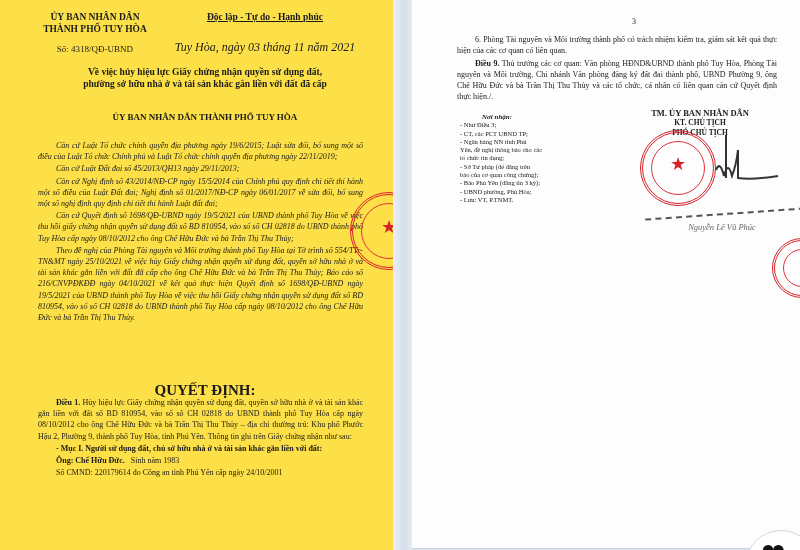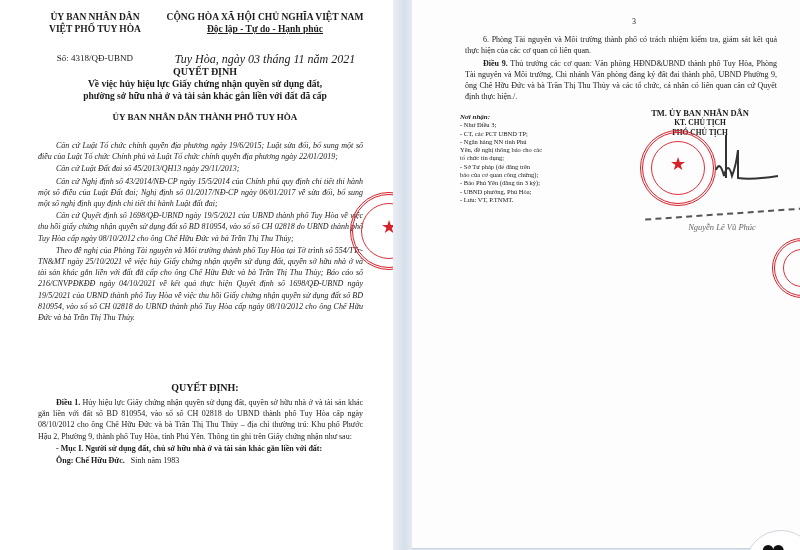--- a/index.html
+++ b/index.html
@@ -1,88 +1,87 @@
 <!DOCTYPE html>
 <html><head>
 <meta charset="utf-8">
 <style>
   html, body { margin:0; padding:0; }
   body { width:800px; height:550px; overflow:hidden; background:#dfe6ef; position:relative; font-family:"Liberation Serif","DejaVu Serif",serif; color:#1a1a1a; }
   .page { position:absolute; background:#fdfdfd; overflow:hidden; }
-  #left-page { left:0; top:0; width:393px; height:550px; background:#ffffff; }
+  #left-page { left:0; top:0; width:393px; height:550px; background:#fde047; }
   #right-page { left:412px; top:0; width:388px; height:548px; border-bottom:1px solid #c9d3df; }
   .gutter { position:absolute; left:393px; top:0; width:19px; height:550px; background:linear-gradient(90deg,#e9eef4,#d6dfea 60%,#e4eaf1); }
 
   .hdr-left { position:absolute; left:40px; top:11px; width:110px; text-align:center; font-weight:bold; font-size:9.5px; line-height:12px; }
-  .hdr-left .no { font-weight:normal; font-size:9px; margin-top:17px; }
+  .hdr-left .no { font-weight:normal; font-size:9px; margin-top:8px; }
   .hdr-right { position:absolute; left:160px; top:11px; width:210px; text-align:center; font-size:9.5px; line-height:12px; }
   .hdr-right .t1 { font-weight:bold; }
   .hdr-right .t2 { font-weight:bold; text-decoration:underline; }
   .hdr-right .dt { font-style:italic; font-size:12px; margin-top:18px;font-family:Liberation Serif, serif; }
   .title { position:absolute; left:40px; top:66px; width:330px; text-align:center; font-size:9.5px; line-height:12px; font-weight:bold; }
   .title .big { font-size:10px; }
   .org { position:absolute; left:40px; top:112px; width:330px; text-align:center; font-weight:bold; font-size:9px; }
   .body { position:absolute; left:38px; width:325px; font-size:8px; line-height:11.2px; text-align:justify; }
   .ital { font-style:italic; }
   .body p { margin:0 0 1px 0; text-indent:18px; }
-  .qd { position:absolute; left:40px; top:382px; width:330px; text-align:center; font-weight:bold; font-size:10px; }
+  .qd { position:absolute; left:40px; top:382px; width:330px; text-align:center; font-weight:bold; font-size:15px; }
   .bold { font-weight:bold; }
 
   .stamp { position:absolute; border-radius:50%; border:3px double #d8202a; box-sizing:border-box; }
   .stamp .inner { position:absolute; inset:8px; border-radius:50%; border:1.5px solid #e0303a; }
   .stamp .star { position:absolute; left:0; right:0; top:32%; text-align:center; color:#d8202a; font-size:18px; line-height:18px; font-family:"DejaVu Sans",sans-serif; }
 
   .r-num { position:absolute; left:220px; top:17px; font-size:8px; }
   .rbody { position:absolute; left:45px; width:320px; font-size:8px; line-height:11px; text-align:justify; }
-  .rbody p { margin:0 0 2px 8px; text-indent:18px; }
+  .rbody p { margin:0 0 2px 0; text-indent:18px; }
   .recip { position:absolute; left:48px; top:113px; width:100px; font-size:6.5px; line-height:8.3px; }
-  .recip .h { font-style:italic; font-weight:bold; font-size:7px; }
+  .recip .h { font-style:italic; font-weight:bold; font-size:7px;margin-left:22px; }
   .sig-block { position:absolute; left:208px; top:108px; width:160px; text-align:center; font-size:8.5px; font-weight:bold; line-height:10px; }
   .sig-block .sub { font-size:7.5px;font-family:Liberation Serif, serif; }
   .signature { position:absolute; left:300px; top:130px; width:70px; height:60px; }
   .dash { position:absolute; left:233px; top:213px; width:160px; border-top:2px dashed #555; transform:rotate(-4deg); }
   .signer { position:absolute; left:250px; top:222px; width:120px; text-align:center; font-style:italic; font-size:8.5px; color:#666; }
   .fab { position:absolute; left:745px; top:530px; width:70px; height:70px; border-radius:50%; background:#fff; border:1px solid #cfd6df; }
   .fab .dots { position:absolute; left:16px; top:10px; font-size:14px; font-family:"DejaVu Sans",sans-serif; color:#111; letter-spacing:-2px; }
 </style>
 </head>
 <body>
 
 <div id="left-page" class="page">
   <div class="hdr-left">
     <div>ỦY BAN NHÂN DÂN</div>
-    <div>VIỆT PHỐ TUY HÒA</div>
+    <div>THÀNH PHỐ TUY HÒA</div>
     <div class="no">Số: 4318/QĐ-UBND</div>
   </div>
   <div class="hdr-right">
-    <div class="t1">CỘNG HÒA XÃ HỘI CHỦ NGHĨA VIỆT NAM</div>
     <div class="t2">Độc lập - Tự do - Hạnh phúc</div>
     <div class="dt">Tuy Hòa, ngày 03 tháng 11 năm 2021</div>
   </div>
   <div class="title">
-    <div class="big">QUYẾT ĐỊNH</div>
     <div>Về việc hủy hiệu lực Giấy chứng nhận quyền sử dụng đất,</div>
     <div>phường sở hữu nhà ở và tài sản khác gắn liền với đất đã cấp</div>
   </div>
   <div class="org">ỦY BAN NHÂN DÂN THÀNH PHỐ TUY HÒA</div>
 
   <div class="body ital" style="top:140px;">
-    <p>Căn cứ Luật Tổ chức chính quyền địa phương ngày 19/6/2015; Luật sửa đổi, bổ sung một số điều của Luật Tổ chức Chính phủ và Luật Tổ chức chính quyền địa phương ngày 22/01/2019;</p>
+    <p>Căn cứ Luật Tổ chức chính quyền địa phương ngày 19/6/2015; Luật sửa đổi, bổ sung một số điều của Luật Tổ chức Chính phủ và Luật Tổ chức chính quyền địa phương ngày 22/11/2019;</p>
     <p>Căn cứ Luật Đất đai số 45/2013/QH13 ngày 29/11/2013;</p>
     <p>Căn cứ Nghị định số 43/2014/NĐ-CP ngày 15/5/2014 của Chính phủ quy định chi tiết thi hành một số điều của Luật Đất đai; Nghị định số 01/2017/NĐ-CP ngày 06/01/2017 về sửa đổi, bổ sung một số nghị định quy định chi tiết thi hành Luật đất đai;</p>
     <p>Căn cứ Quyết định số 1698/QĐ-UBND ngày 19/5/2021 của UBND thành phố Tuy Hòa về việc thu hồi giấy chứng nhận quyền sử dụng đất số BD 810954, vào sổ số CH 02818 do UBND thành phố Tuy Hòa cấp ngày 08/10/2012 cho ông Chế Hữu Đức và bà Trần Thị Thu Thủy;</p>
     <p>Theo đề nghị của Phòng Tài nguyên và Môi trường thành phố Tuy Hòa tại Tờ trình số 554/TTr-TN&amp;MT ngày 25/10/2021 về việc hủy Giấy chứng nhận quyền sử dụng đất, quyền sở hữu nhà ở và tài sản khác gắn liền với đất đã cấp cho ông Chế Hữu Đức và bà Trần Thị Thu Thủy; Báo cáo số 216/CNVPĐKĐĐ ngày 04/10/2021 về kết quả thực hiện Quyết định số 1698/QĐ-UBND ngày 19/5/2021 của UBND thành phố Tuy Hòa về việc thu hồi Giấy chứng nhận quyền sử dụng đất số BD 810954, vào sổ số CH 02818 do UBND thành phố Tuy Hòa cấp ngày 08/10/2012 cho ông Chế Hữu Đức và bà Trần Thị Thu Thủy.</p>
   </div>
 
   <div class="qd">QUYẾT ĐỊNH:</div>
 
   <div class="body" style="top:397px;">
     <p><span class="bold">Điều 1.</span> <span>Hủy hiệu lực Giấy chứng nhận quyền sử dụng đất, quyền sở hữu nhà ở và tài sản khác gắn liền với đất số BD 810954, vào sổ số CH 02818 do UBND thành phố Tuy Hòa cấp ngày 08/10/2012 cho ông Chế Hữu Đức và bà Trần Thị Thu Thủy – địa chỉ thường trú: Khu phố Phước Hậu 2, Phường 9, thành phố Tuy Hòa, tỉnh Phú Yên. Thông tin ghi trên Giấy chứng nhận như sau:</span></p>
     <p class="bold">- Mục I. Người sử dụng đất, chủ sở hữu nhà ở và tài sản khác gắn liền với đất:</p>
     <p><span class="bold">Ông: Chế Hữu Đức.</span>&nbsp;&nbsp;&nbsp;<span>Sinh năm 1983</span></p>
+    <p>Số CMND: 220179614 do Công an tỉnh Phú Yên cấp ngày 24/10/2001</p>
   </div>
 
   <div class="stamp" style="left:350px; top:192px; width:78px; height:78px;">
     <div class="inner"></div>
     <div class="star">★</div>
   </div>
 </div>
 
 <div class="gutter"></div>
 

